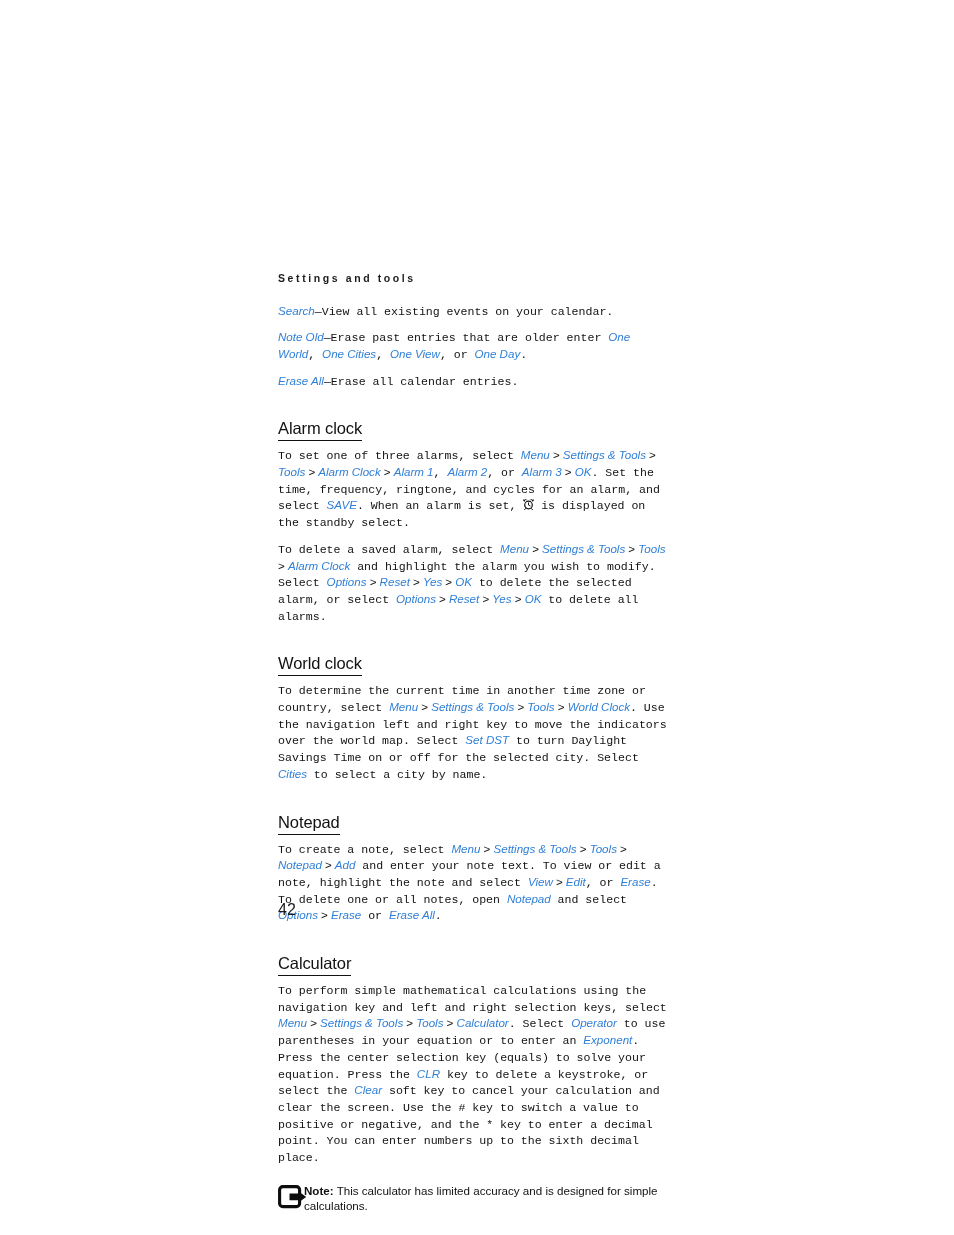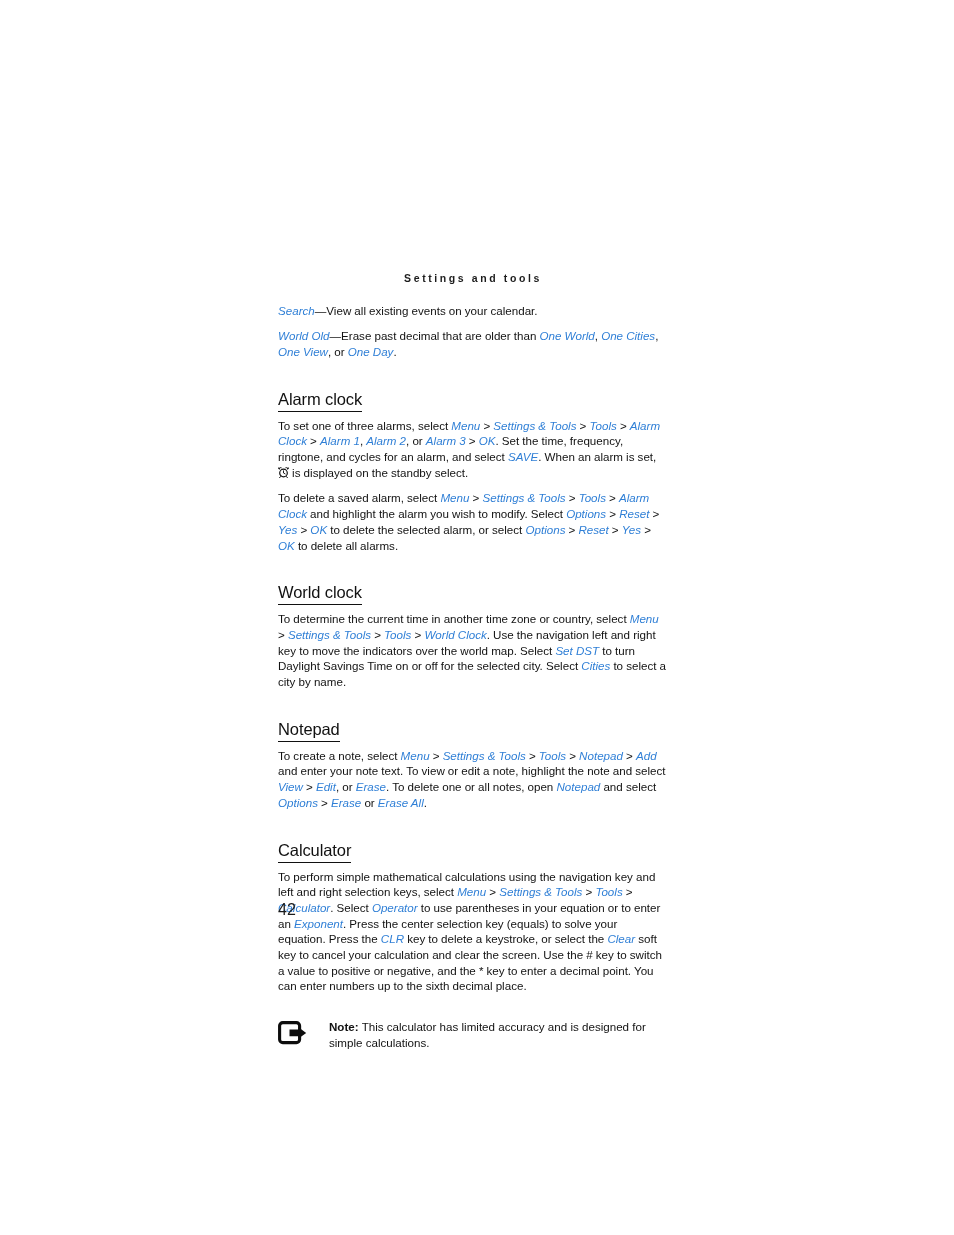--- a/index.html
+++ b/index.html
@@ -23,21 +23,20 @@
     width: 390px;
   }
 
   .running-head {
     font-size: 10.5px;
     font-weight: bold;
     letter-spacing: 2.6px;
     color: #1c1c1c;
     margin: 0 0 18px 0;
     line-height: 1.2;
-    text-align: center;
   }
 
   p.body {
     font-size: 11.6px;
     line-height: 15.7px;
     margin: 0 0 10px 0;
     color: #121212;
     text-align: left;
     word-spacing: -0.1px;
   }
@@ -56,38 +55,38 @@
   .section-wrap { line-height: 0; margin-bottom: 0; }
 
   .lnk {
     color: #2f7fd6;
     font-style: italic;
   }
   .gt {
     color: #121212;
     font-style: normal;
   }
-  .plain { font-style: normal; color: #121212; }
+  .plain { font-style: normal; color: #121212; font-family: Liberation Mono, monospace; }
 
   .alarm-glyph {
     display: inline-block;
     width: 11px;
     height: 11px;
     position: relative;
     top: 1px;
     vertical-align: baseline;
     overflow: hidden;
   }
   .alarm-glyph svg { display: block; }
 
   
   .note-box {
     position: relative;
-    margin-top: 25px;
-    padding-left: 51px;
+    margin-top: 17px;
+    padding-left: 26px;
     min-height: 30px;
   }
   .note-icon {
     position: absolute;
     left: 0;
     top: 2px;
     width: 30px;
     height: 26px;
   }
   .note-icon svg { display: block; }
@@ -114,21 +113,22 @@
 <body>
 
 <div>
 
   <div id="page">
 
     <div class="running-head">Settings and tools</div>
 
     <div id="intro-block">
         <p class="body"><span class="lnk">Search</span><span class="plain">—View all existing events on your calendar.</span></p>
-        <p class="body"><span class="lnk">World Old</span><span class="plain">—Erase past decimal that are older than </span><span class="lnk">One World</span><span class="plain">, </span><span class="lnk">One Cities</span><span class="plain">, </span><span class="lnk">One View</span><span class="plain">, or </span><span class="lnk">One Day</span><span class="plain">.</span></p>
+        <p class="body"><span class="lnk">Note Old</span><span class="plain">—Erase past entries that are older enter </span><span class="lnk">One World</span><span class="plain">, </span><span class="lnk">One Cities</span><span class="plain">, </span><span class="lnk">One View</span><span class="plain">, or </span><span class="lnk">One Day</span><span class="plain">.</span></p>
+        <p class="body"><span class="lnk">Erase All</span><span class="plain">—Erase all calendar entries.</span></p>
       </div>
 
     <div id="sections-block">
         <div>
           <div class="section-wrap"><h2 class="section">Alarm clock</h2></div>
           <p class="body"><span class="plain">To set one of three alarms, select </span><span class="lnk">Menu</span><span class="gt"> &gt; </span><span class="lnk">Settings &amp; Tools</span><span class="gt"> &gt; </span><span class="lnk">Tools</span><span class="gt"> &gt; </span><span class="lnk">Alarm Clock</span><span class="gt"> &gt; </span><span class="lnk">Alarm 1</span><span class="plain">, </span><span class="lnk">Alarm 2</span><span class="plain">, or </span><span class="lnk">Alarm 3</span><span class="gt"> &gt; </span><span class="lnk">OK</span><span class="plain">. Set the time, frequency, ringtone, and cycles for an alarm, and select </span><span class="lnk">SAVE</span><span class="plain">. When an alarm is set, </span><span class="alarm-glyph"><svg width="11" height="11" viewBox="0 0 22 22" xmlns="http://www.w3.org/2000/svg">
                 <path d="M3.2 4.0 L1.0 2.0 M18.8 4.0 L21.0 2.0" stroke="#111" stroke-width="2.2" stroke-linecap="round"></path>
                 <path d="M2.0 3.2 a4 4 0 0 1 5.2 -1.6 M20.0 3.2 a4 4 0 0 0 -5.2 -1.6" stroke="#111" stroke-width="1.8" fill="none"></path>
                 <circle cx="11" cy="12" r="7.6" fill="none" stroke="#111" stroke-width="2.4"></circle>
                 <path d="M11 7.6 V12 L14.2 13.8" stroke="#111" stroke-width="1.9" fill="none" stroke-linecap="round"></path>

